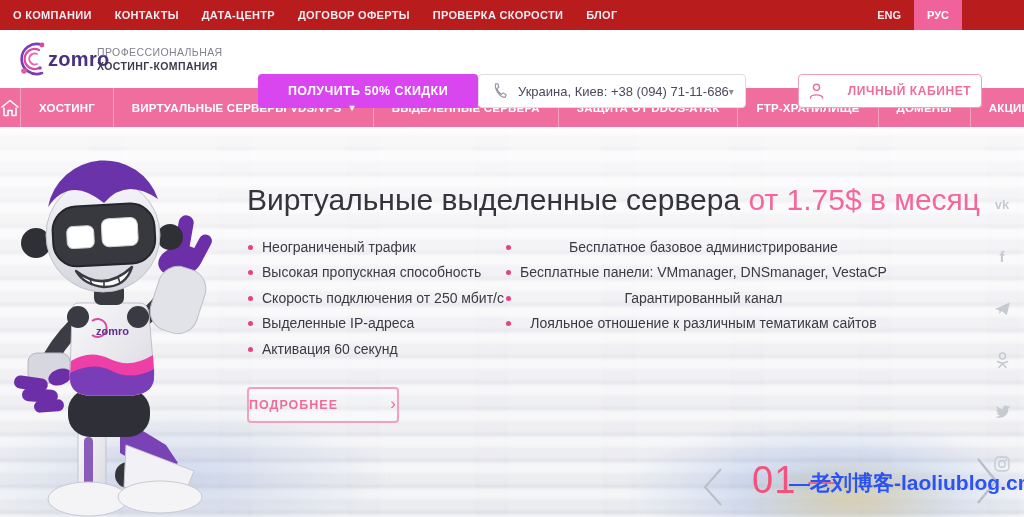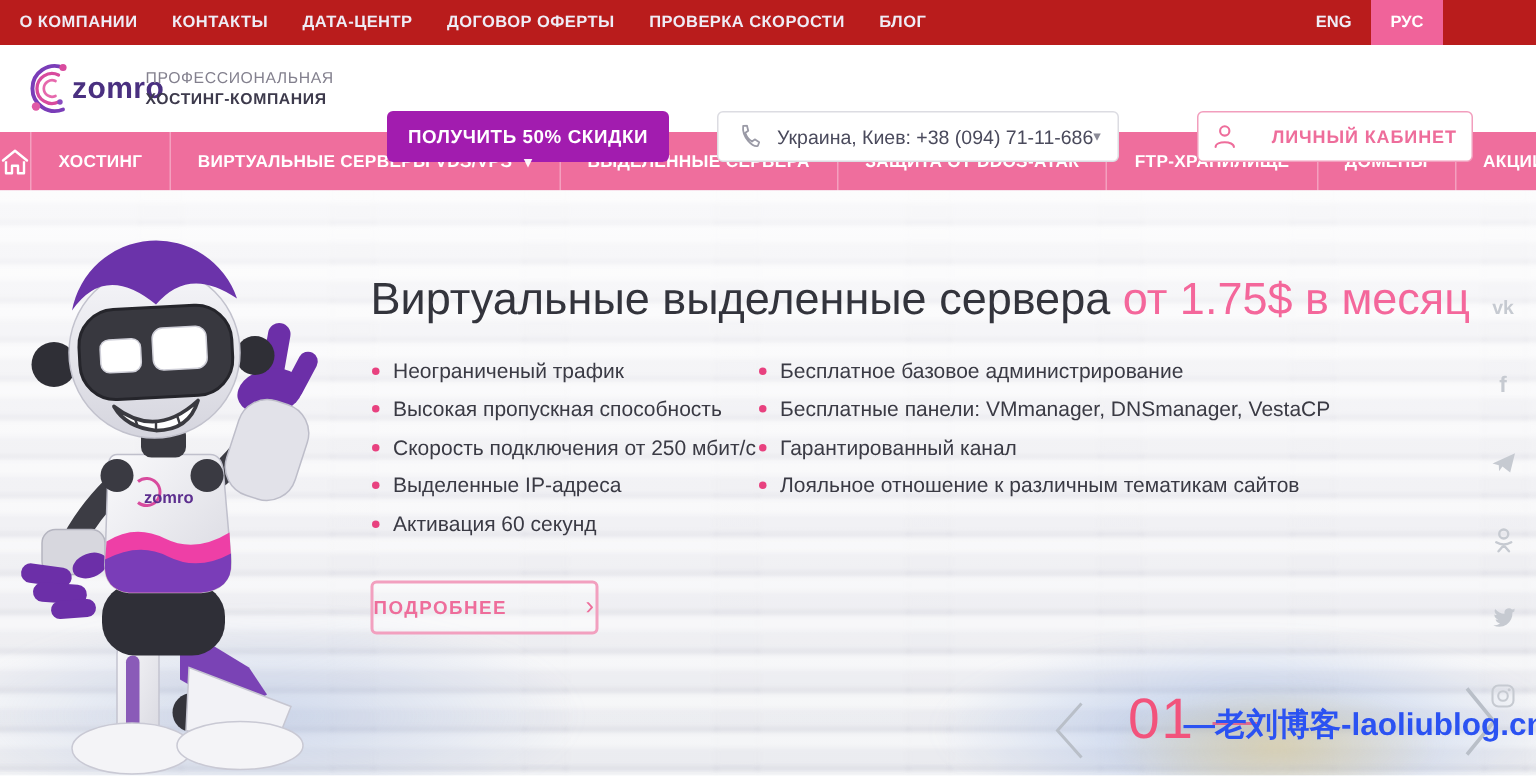--- a/index.html
+++ b/index.html
@@ -12,21 +12,21 @@
   .lang { font-size:11px; font-weight:bold; color:#efecf5; display:flex; align-items:center; padding:12px 13px; cursor:pointer; }
   .lang.active { background:#f0639a; color:#fff; }
 
   
   .header { position:relative; height:58px; background:#fff; }
   .logo { position:absolute; left:12px; top:9px; display:flex; align-items:center; cursor:pointer; }
   .logo-text { font-size:20px; font-weight:bold; color:#4a3080; letter-spacing:.3px; margin-left:-8px; }
   .tagline { position:absolute; left:97px; top:15px; font-size:10.5px; letter-spacing:.4px; line-height:14px; }
   .tagline .l1 { color:#83808e; }
   .tagline .l2 { color:#3d3a4c; font-weight:bold; }
-  .discount-btn { position:absolute; left:258px; top:44px; width:188px; height:34px; background:#a21caf; border:none; border-radius:4px; color:#fff; font-size:12.5px; font-weight:bold; letter-spacing:.4px; cursor:pointer; font-family:inherit; }
+  .discount-btn { position:absolute; left:258px; top:44px; width:220px; height:34px; background:#d946ef; border:none; border-radius:4px; color:#fff; font-size:12.5px; font-weight:bold; letter-spacing:.4px; cursor:pointer; font-family:inherit; }
   .phone-box { position:absolute; left:478px; top:44px; width:268px; height:34px; background:#fff; border:1px solid #dcdce2; border-radius:4px; display:flex; align-items:center; padding:0 12px; cursor:pointer; }
   .phone-box svg { flex:0 0 auto; }
   .phone-text { font-size:13px; color:#4a4a5c; margin-left:10px; white-space:nowrap; }
   .phone-caret { margin-left:auto; color:#8b8b97; font-size:10px; }
   .cabinet-btn { position:absolute; left:798px; top:44px; width:184px; height:34px; background:#fff; border:1px solid #f29ebd; border-radius:4px; color:#ee6d9b; font-size:12px; font-weight:bold; letter-spacing:.6px; cursor:pointer; display:flex; align-items:center; justify-content:center; gap:24px; font-family:inherit; }
 
   
   .mainmenu { height:39px; background:#ef6e9d; display:flex; align-items:stretch; }
   .menu-item { display:flex; align-items:center; padding:1px 18px; color:#fff; font-size:11.5px; font-weight:bold; letter-spacing:.2px; border-right:1px solid rgba(255,255,255,.35); cursor:pointer; white-space:nowrap; }
   .menu-home { width:47px; justify-content:center; padding:0; }
@@ -44,21 +44,21 @@
   .blob-blue2 { position:absolute; left:620px; bottom:-34px; width:420px; height:130px; background:radial-gradient(ellipse at center, rgba(120,155,220,.45), rgba(120,155,220,0) 70%); filter:blur(6px); }
   .blob-warm { position:absolute; left:740px; bottom:-20px; width:220px; height:80px; background:radial-gradient(ellipse at center, rgba(235,205,120,.5), rgba(235,205,120,0) 70%); filter:blur(5px); }
 
   .robot { position:absolute; left:8px; top:18px; width:240px; height:372px; }
 
   .hero-title { position:absolute; left:247px; top:56px; font-size:30px; color:#33343c; white-space:nowrap; }
   .hero-title .accent { color:#f4679b; }
 
   .features { position:absolute; top:108px; }
   .features.left { left:247px; }
-  .features.right { left:505px; }
+  .features.right { left:505px;text-align:center; }
   .features li { list-style:none; position:relative; padding-left:15px; font-size:14px; color:#3a3a44; line-height:25.4px; white-space:nowrap; }
   .features li::before { content:""; position:absolute; left:1px; top:10px; width:5px; height:5px; border-radius:50%; background:#e8417f; }
 
   .more-btn { position:absolute; left:247px; top:260px; width:152px; height:36px; background:rgba(255,255,255,.25); border:2px solid #f2a0bf; border-radius:4px; color:#ee6d9b; font-size:12.5px; font-weight:bold; letter-spacing:1px; cursor:pointer; display:flex; align-items:center; justify-content:space-between; gap:12px; font-family:inherit; }
   .more-btn .arr { font-size:17px; font-weight:normal; margin-top:-2px; }
 
   
   .social { position:absolute; right:13px; top:68px; display:flex; flex-direction:column; gap:34px; align-items:center; }
   .social .s-item { width:18px; height:18px; display:flex; align-items:center; justify-content:center; color:#c6cad1; cursor:pointer;margin-left:13px; }
   .social .s-txt { font-size:13px; font-weight:bold; color:#c6cad1; }

